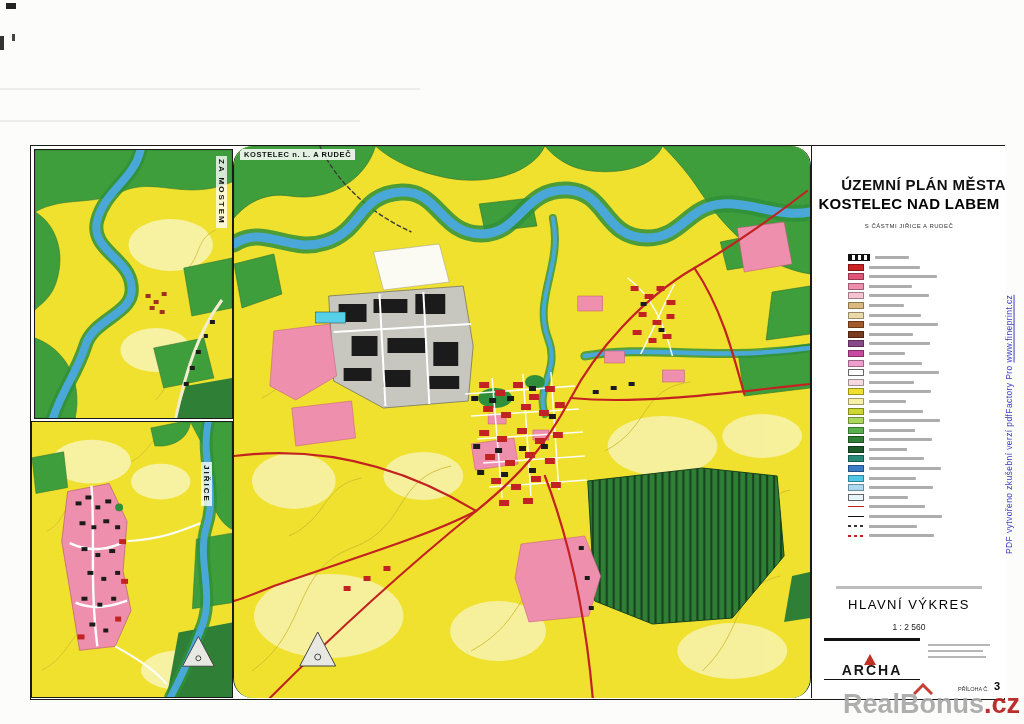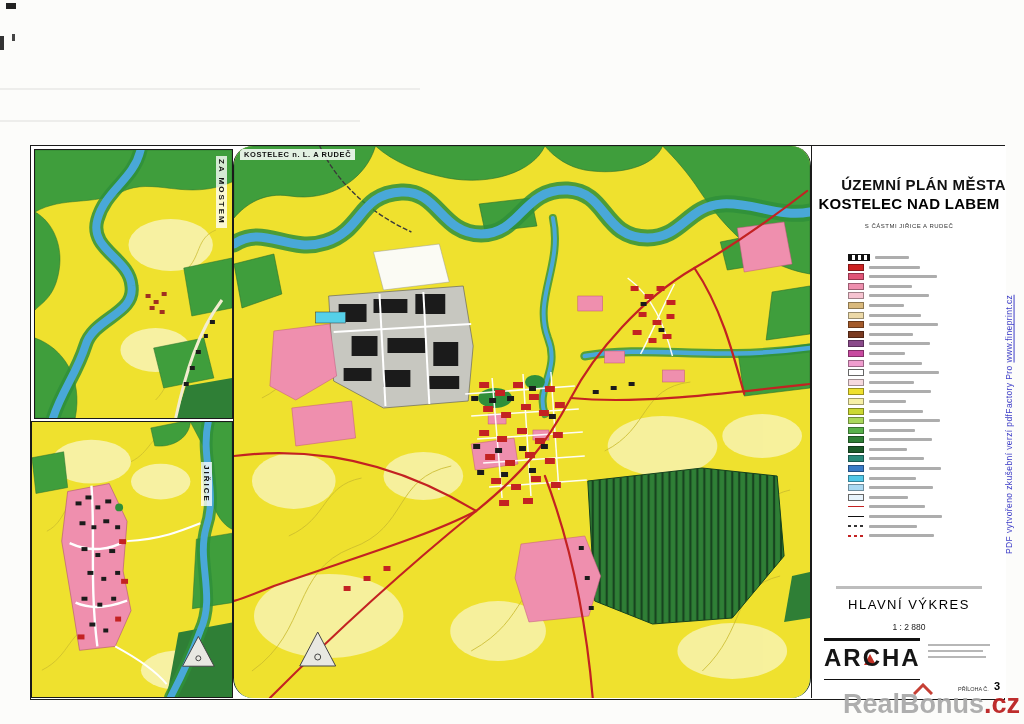--- a/index.html
+++ b/index.html
@@ -40,22 +40,22 @@
   .legend{position:absolute;top:108px;left:36px;right:6px;}
   .legend-row{display:flex;align-items:center;gap:5px;height:7px;margin-bottom:2.6px;}
   .swatch{display:inline-block;width:16px;height:7px;box-sizing:border-box;flex:0 0 auto;}
   .faux-label{display:inline-block;height:3px;background:#8a8a8a;opacity:.7;border-radius:1px;}
   .tp-note{position:absolute;top:440px;left:24px;right:24px;height:3px;background:#9a9a9a;opacity:.65;}
   .tp-title{position:absolute;top:451px;left:0;right:0;text-align:center;font-size:13px;
     font-weight:normal;letter-spacing:1.5px;color:#000;}
   .tp-scale{position:absolute;top:476px;left:0;right:0;text-align:center;font-size:8.5px;color:#222;}
   .logo-box{position:absolute;top:492px;left:12px;width:96px;height:38px;
     border-top:3px solid #111;border-bottom:1px solid #111;text-align:center;}
-  .logo-text{position:relative;z-index:2;font-size:24px;font-weight:bold;letter-spacing:2px;
-    color:#151515;line-height:34px;}
+  .logo-text{position:relative;z-index:2;font-size:14px;font-weight:bold;letter-spacing:2px;
+    color:#151515;line-height:34px;margin-top:12px;}
   .logo-red{position:absolute;z-index:1;left:40px;top:13px;width:12px;height:11px;background:#c23024;
     clip-path:polygon(50% 0,100% 100%,0 100%);}
   .logo-lines{position:absolute;top:498px;left:116px;display:flex;flex-direction:column;gap:4px;}
   .logo-lines i{display:block;height:2px;background:#999;opacity:.7;}
   .logo-lines i:nth-child(1){width:62px;}
   .logo-lines i:nth-child(2){width:55px;}
   .logo-lines i:nth-child(3){width:58px;}
   .tp-attach{position:absolute;bottom:6px;right:6px;display:flex;align-items:flex-end;gap:5px;}
   .attach-label{font-size:5.5px;color:#333;}
   .attach-num{font-size:11px;font-weight:bold;color:#000;}
@@ -488,21 +488,21 @@
             <span class="swatch" style="background: repeating-linear-gradient(90deg, rgb(51, 51, 51) 0px, rgb(51, 51, 51) 3px, transparent 3px, transparent 6px); height: 2px;"></span>
             <span class="faux-label" style="width: 48px;"></span>
           </div>
           <div class="legend-row">
             <span class="swatch" style="background: repeating-linear-gradient(90deg, rgb(195, 34, 34) 0px, rgb(195, 34, 34) 3px, transparent 3px, transparent 6px); height: 2px;"></span>
             <span class="faux-label" style="width: 65px;"></span>
           </div>
         </div>
       <div class="tp-note"></div>
       <div class="tp-title">HLAVNÍ VÝKRES</div>
-      <div class="tp-scale">1 : 2 880</div>
+      <div class="tp-scale">1 : 2 560</div>
       <div class="logo-box">
         <div class="logo-red"></div>
         <div class="logo-text">ARCHA</div>
       </div>
       <div class="logo-lines">
           <i></i>
           <i></i>
           <i></i>
         </div>
       <div class="tp-attach">

